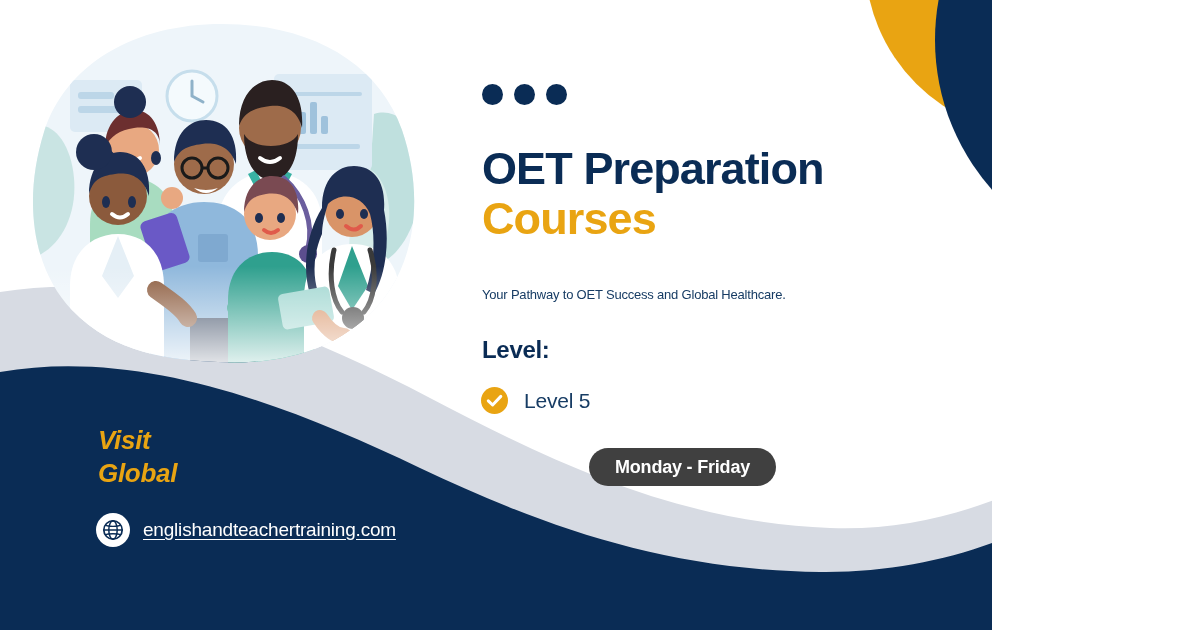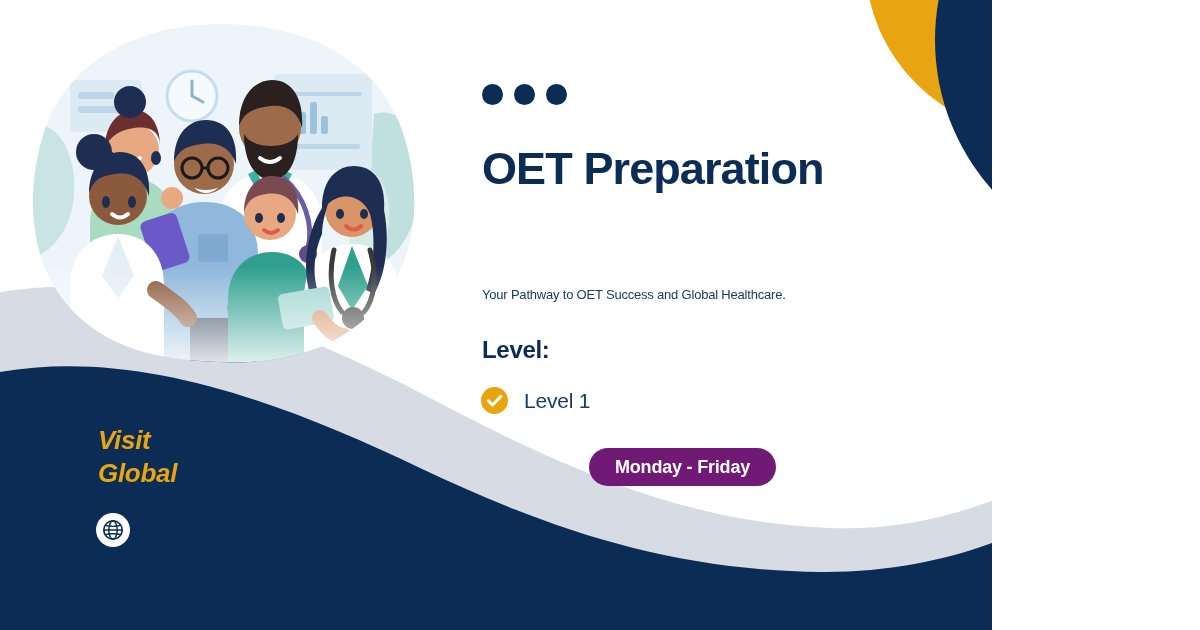--- a/index.html
+++ b/index.html
@@ -49,21 +49,21 @@
     display:flex; align-items:center; gap:16px;
   }
   .check-icon { width:27px; height:27px; flex:0 0 27px; }
   .level-text { font-size:21px; font-weight:400; color:#173C64; letter-spacing:-0.2px; }
 
   .pills { position:absolute; left:589px; top:448px; z-index:3; display:flex; gap:18px; }
   .pill {
     height:38px; border-radius:19px; display:flex; align-items:center;
     justify-content:center; padding:0 26px; white-space:nowrap;
   }
-  .pill-days { background:#701a75; color:#ffffff; font-size:18px; font-weight:700; letter-spacing:-0.2px; }
+  .pill-days { background:#404040; color:#ffffff; font-size:18px; font-weight:700; letter-spacing:-0.2px; }
   .pill-time { background:#0A2C55; color:#ffffff; font-size:18px; font-weight:400; letter-spacing:-0.2px; }
 
   
   .cta-title {
     position:absolute; left:98px; top:424px; z-index:3;
     font-size:26px; font-weight:700; line-height:1.28;
     color:#E9A412; letter-spacing:-0.3px;font-style:italic;
   }
   .site-row {
     position:absolute; left:96px; top:513px; z-index:3;
@@ -220,34 +220,35 @@
   </div>
 
   <div class="dots">
     <span class="dot"></span>
     <span class="dot"></span>
     <span class="dot"></span>
   </div>
 
   <h1 class="headline">
     <span class="line1">OET Preparation</span><br>
+    <span class="line2">Courses</span>
   </h1>
 
   <p class="subtitle">Your Pathway to OET Success and Global Healthcare.</p>
 
   <div class="level-label">Level:</div>
 
   <div class="level-row">
     <span class="check-icon">
       <svg viewBox="0 0 27 27" xmlns="http://www.w3.org/2000/svg">
         <circle cx="13.5" cy="13.5" r="13.5" fill="#E9A412"></circle>
         <path d="M7.3,13.9 L11.6,18 L19.8,9.4" stroke="#FFFFFF" stroke-width="3" fill="none" stroke-linecap="round" stroke-linejoin="round"></path>
       </svg>
     </span>
-    <span class="level-text">Level 1</span>
+    <span class="level-text">Level 5</span>
   </div>
 
   <div class="pills">
     <span class="pill pill-days">Monday - Friday</span>
   </div>
 
   <div class="cta-title">
     <span>Visit</span><br>
     <span>Global</span>
   </div>
@@ -255,20 +256,21 @@
   <div class="site-row">
     <span class="globe-badge">
       <svg viewBox="0 0 22 22" width="22" height="22" xmlns="http://www.w3.org/2000/svg">
         <circle cx="11" cy="11" r="9.2" fill="none" stroke="#0A2C55" stroke-width="1.7"></circle>
         <ellipse cx="11" cy="11" rx="4.2" ry="9.2" fill="none" stroke="#0A2C55" stroke-width="1.5"></ellipse>
         <path d="M1.8,11 L20.2,11" stroke="#0A2C55" stroke-width="1.5"></path>
         <path d="M3.4,6.2 C6,7.7 16,7.7 18.6,6.2" fill="none" stroke="#0A2C55" stroke-width="1.4"></path>
         <path d="M3.4,15.8 C6,14.3 16,14.3 18.6,15.8" fill="none" stroke="#0A2C55" stroke-width="1.4"></path>
       </svg>
     </span>
+    <span class="site-url">englishandteachertraining.com</span>
   </div>
 
   <div class="logo-mark">
     <svg viewBox="0 0 54 54" xmlns="http://www.w3.org/2000/svg">
 
       <path d="M30,4 C45,6 52,19 50,31 C48,44 36,52 24,50 C14,48.4 7,41 6,32
                C7.6,40 15,46 23.5,46.6 C34,47.4 44,39.6 45,29 C45.9,19.4 39.6,10.6 30,8.6 Z" fill="#E9A412"></path>
       <path d="M6,32 C5,21 12,11 23,8.6 C16,12 11.5,18 11,25 C10.5,33 15,40 22,42.6
                C14,42 7.4,38.4 6,32 Z" fill="#E9A412"></path>
 

